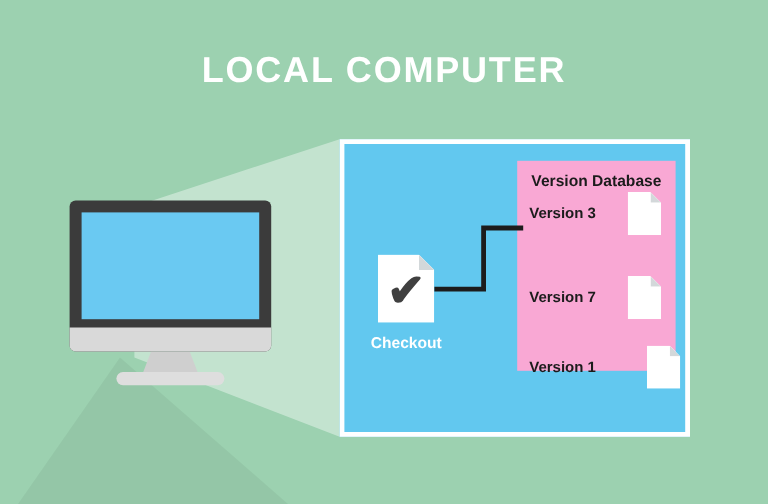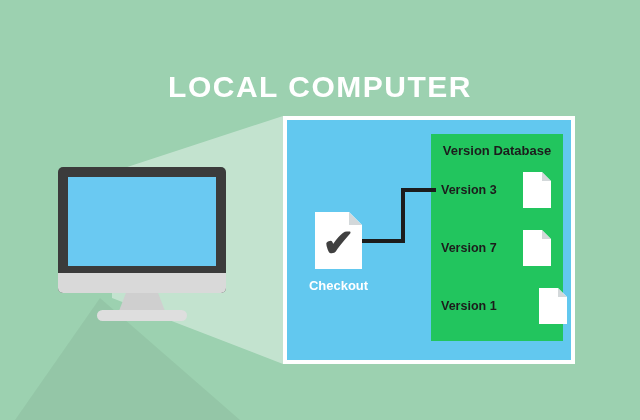--- a/index.html
+++ b/index.html
@@ -6,43 +6,42 @@
   .canvas {
     position:relative; width:640px; height:420px; overflow:hidden;
     background:#9cd1b0;
     font-family:"Liberation Sans", sans-serif;
   }
   .underlay { position:absolute; left:0; top:0; z-index:0; }
   .title {
     position:absolute; top:42px; left:0; width:100%; text-align:center;
     color:#ffffff; font-size:30px; font-weight:bold; letter-spacing:1.5px;
     z-index:2;
-    margin-top:28px;
   }
 
   
   .monitor { position:absolute; left:58px; top:167px; width:168px; height:156px; z-index:1; }
   .monitor-body { position:absolute; left:0; top:0; width:168px; height:126px; background:#3b3b3b; border-radius:5px; }
   .monitor-screen { position:absolute; left:10px; top:10px; width:148px; height:89px; background:#6ac9f2; }
   .monitor-chin { position:absolute; left:0; bottom:0; width:168px; height:20px; background:#d9d9d9; border-radius:0 0 5px 5px; }
   .monitor-neck { position:absolute; left:50%; top:126px; transform:translateX(-50%); width:46px; height:18px; background:#cfcfcf;
                   clip-path:polygon(15% 0, 85% 0, 100% 100%, 0 100%); }
   .monitor-base { position:absolute; left:50%; top:143px; transform:translateX(-50%); width:90px; height:11px; background:#dedede; border-radius:6px; }
 
   
   .workspace {
     position:absolute; left:283px; top:116px; width:292px; height:248px;
     background:#62c8ef; border:4px solid #ffffff; box-sizing:border-box; z-index:2;
   }
 
   
-  .db { position:absolute; left:144px; top:14px; width:132px; height:207px; background:#22c55e; }
+  .db { position:absolute; left:144px; top:14px; width:132px; height:175px; background:#f9a8d4; }
   .db-title { position:absolute; top:9px; left:0; width:100%; text-align:center; font-weight:bold; font-size:13px; color:#1c1c1c; }
   .vrow { position:absolute; left:0; width:100%; height:36px; }
-  .vrow-0 { top:38px;text-align:right; } .vrow-1 { top:96px; } .vrow-2 { top:154px;padding-left:16px; }
+  .vrow-0 { top:26px;text-align:right; } .vrow-1 { top:96px; } .vrow-2 { top:154px;padding-left:16px; }
   .vlabel { position:absolute; left:10px; top:50%; transform:translateY(-50%); font-weight:bold; font-size:12.5px; color:#1c1c1c; }
 
   
   .doc { position:absolute; background:#ffffff; }
   .doc-small { right:12px; top:0; width:28px; height:36px;
                clip-path:polygon(0 0, 19px 0, 28px 9px, 28px 100%, 0 100%); }
   .doc-small .fold { width:9px; height:9px; }
   .fold { position:absolute; top:0; right:0; background:#d3d8da;
           clip-path:polygon(0 0, 0 100%, 100% 100%); }
 

